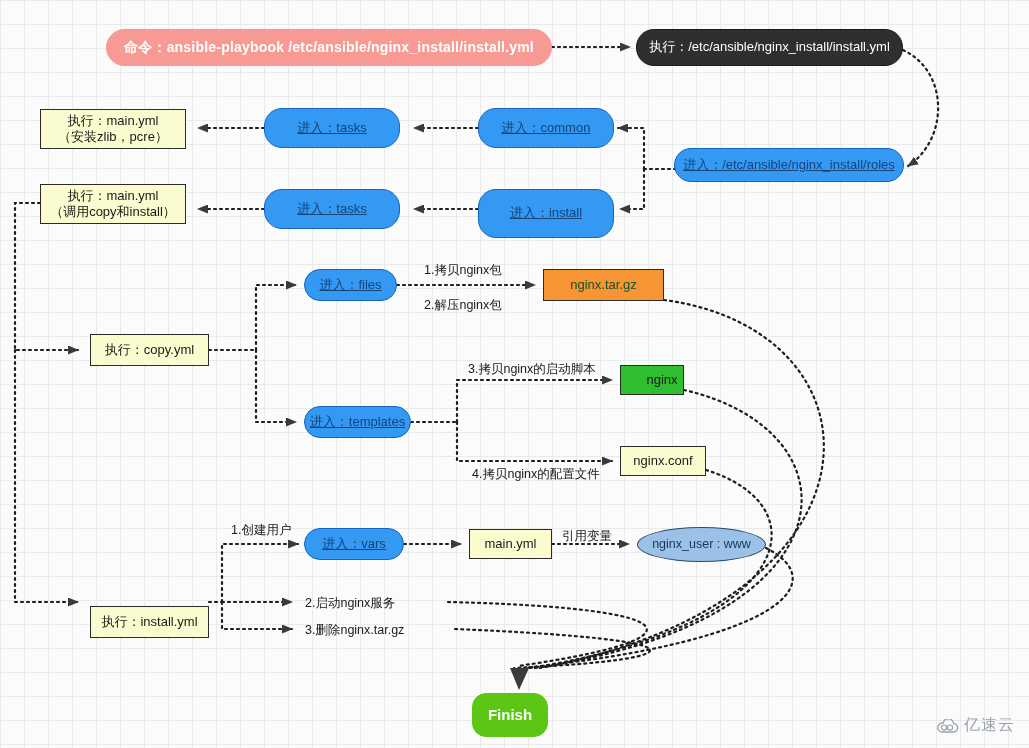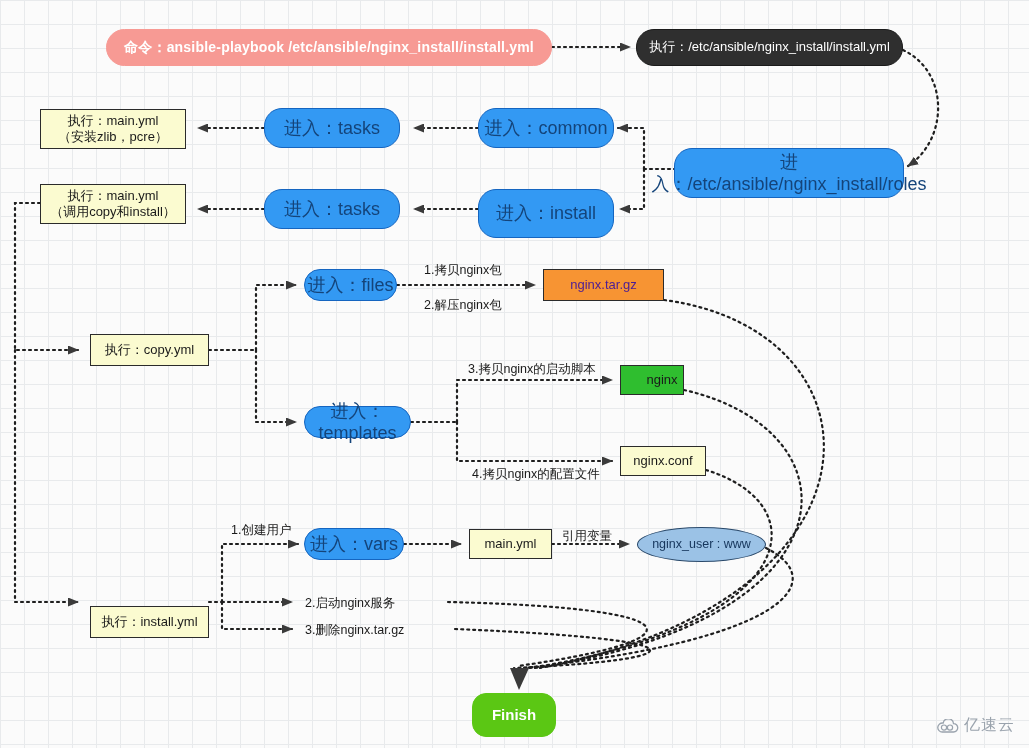--- a/index.html
+++ b/index.html
@@ -49,33 +49,34 @@
   .n-dark {
     background: #2f2f2f;
     color: #ffffff;
     font-size: 13px;
     border-radius: 18px;
     border: 1px solid #1b1b1b;
   }
   .n-blue {
     background: #3399f3;
     color: #14447a;
-    font-size: 18px;
+    font-size: 13px;
     border-radius: 18px;
     border: 1.5px solid #1565c0;
+    text-decoration: underline;
   }
   .n-yellow {
     background: #fbfbd0;
     color: #1a1a1a;
     font-size: 13px;
     border: 1.5px solid #2b2b2b;
   }
   .n-orange {
     background: #f79433;
-    color: #4c1d95;
+    color: #14532d;
     font-size: 13px;
     border: 1.5px solid #2b2b2b;
   }
   .n-green {
     background: #2fbe2f;
     color: #1a1a1a;
     font-size: 13px;
     border: 1.5px solid #2b2b2b;
   }
   .n-ellipse {
@@ -176,21 +177,21 @@
   </svg>
 
   <div class="node n-command" style="left:106px; top:29px; width:446px; height:37px;">
     <span>命令：ansible-playbook /etc/ansible/nginx_install/install.yml</span>
   </div>
 
   <div class="node n-dark" style="left:636px; top:29px; width:267px; height:37px;">
     <span>执行：/etc/ansible/nginx_install/install.yml</span>
   </div>
 
-  <div class="node n-blue" style="left:674px; top:148px; width:230px; height:50px;">
+  <div class="node n-blue" style="left:674px; top:148px; width:230px; height:34px;">
     <span>进入：/etc/ansible/nginx_install/roles</span>
   </div>
 
   <div class="node n-blue" style="left:478px; top:108px; width:136px; height:40px;">
     <span>进入：common</span>
   </div>
 
   <div class="node n-blue" style="left:478px; top:189px; width:136px; height:49px;">
     <span>进入：install</span>
   </div>
@@ -246,21 +247,21 @@
   </div>
 
   <div class="node n-yellow" style="left:469px; top:529px; width:83px; height:30px;">
     <span>main.yml</span>
   </div>
 
   <div class="node n-ellipse" style="left:637px; top:527px; width:129px; height:35px;">
     <span>nginx_user : www</span>
   </div>
 
-  <div class="node n-finish" style="left:472px; top:693px; width:84px; height:44px;">
+  <div class="node n-finish" style="left:472px; top:693px; width:76px; height:44px;">
     <span>Finish</span>
   </div>
 
   <div class="edge-label" style="left:424px; top:262px;">1.拷贝nginx包</div>
 
   <div class="edge-label" style="left:424px; top:297px;">2.解压nginx包</div>
 
   <div class="edge-label" style="left:468px; top:361px;">3.拷贝nginx的启动脚本</div>
 
   <div class="edge-label" style="left:472px; top:466px;">4.拷贝nginx的配置文件</div>

